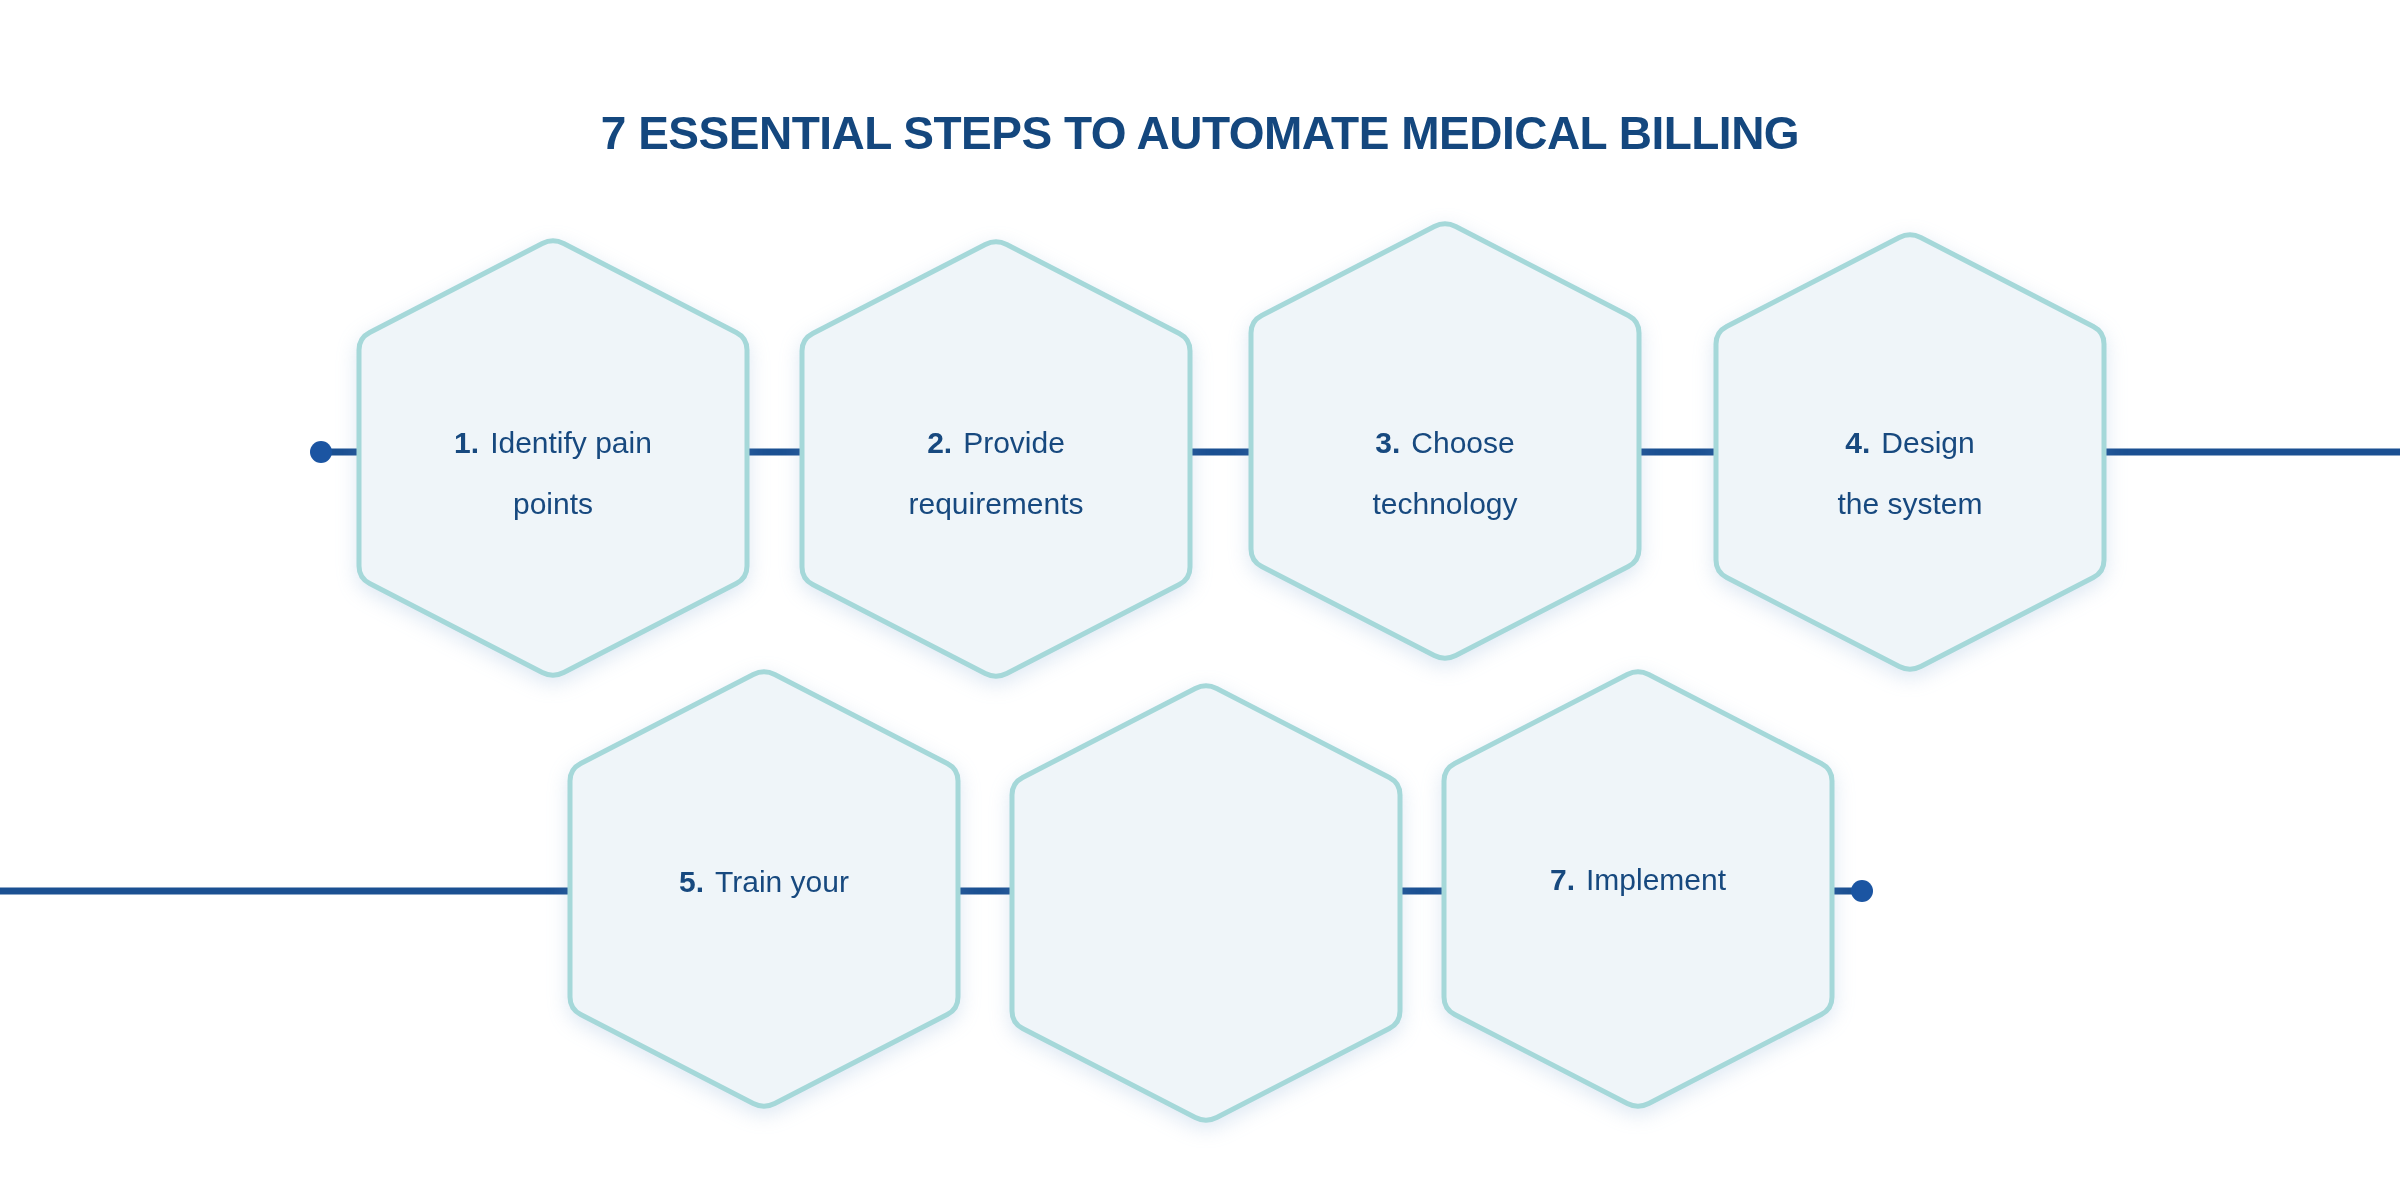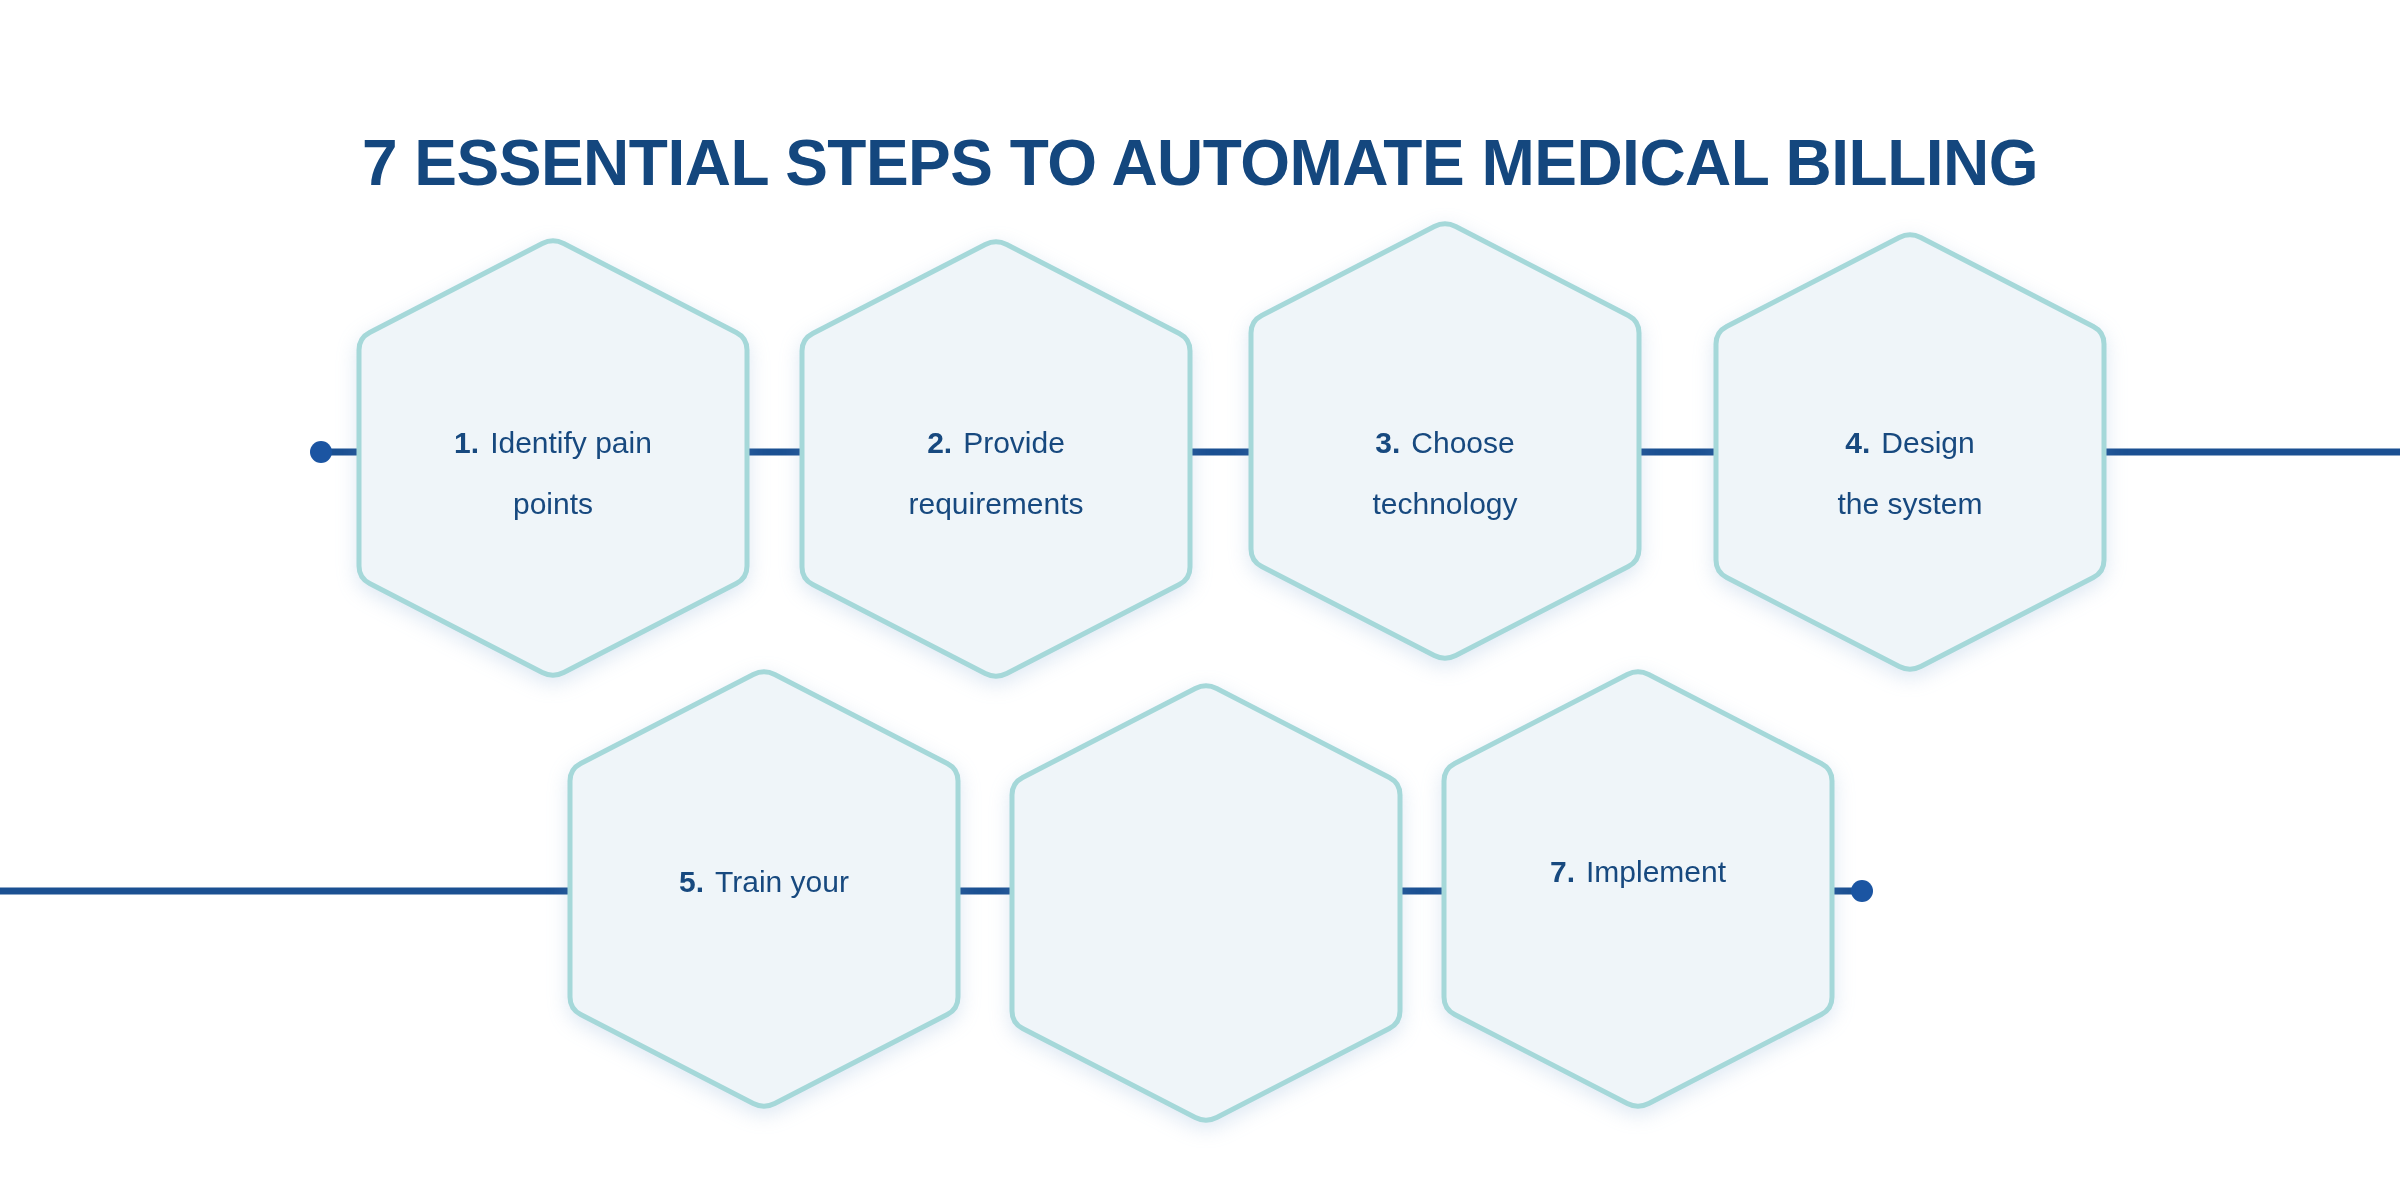--- a/index.html
+++ b/index.html
@@ -17,25 +17,24 @@
     position: relative;
     background: var(--background);
     overflow: hidden;
     font-family: "Liberation Sans", sans-serif;
   }
   .title {
     position: absolute;
     left: 0; right: 0;
     top: 106px;
     text-align: center;
-    font-size: 64px;
+    font-size: 46px;
     font-weight: 700;
     letter-spacing: -0.5px;
     color: var(--title-color);
-    margin-top: 20px;
   }
   svg.lines {
     position: absolute;
     left: 0; top: 0;
     width: 2400px; height: 1200px;
   }
   svg.lines line { stroke: var(--line); stroke-width: 7; }
   svg.lines circle { fill: var(--dot); }
   .hex {
     position: absolute;
@@ -132,16 +131,16 @@
 <div class="hex" style="left:1008px; top:679px;">
   <svg class="shape" viewBox="0 0 396 448">
     <path d="M 187.3 9.5 Q 198 4 208.7 9.5 L 381.3 98.5 Q 392 104 392 116 L 392 332 Q 392 344 381.3 349.5 L 208.7 438.5 Q 198 444 187.3 438.5 L 14.7 349.5 Q 4 344 4 332 L 4 116 Q 4 104 14.7 98.5 Z"></path>
   </svg>
 </div>
 
 <div class="hex" style="left:1440px; top:665px;">
   <svg class="shape" viewBox="0 0 396 448">
     <path d="M 187.3 9.5 Q 198 4 208.7 9.5 L 381.3 98.5 Q 392 104 392 116 L 392 332 Q 392 344 381.3 349.5 L 208.7 438.5 Q 198 444 187.3 438.5 L 14.7 349.5 Q 4 344 4 332 L 4 116 Q 4 104 14.7 98.5 Z"></path>
   </svg>
-  <div class="lbl" style="top:176px;text-align:center;">
+  <div class="lbl" style="top:184px;text-align:center;">
     <div><span class="num">7.</span><span>Implement</span></div>
   </div>
 </div>
 
 </body></html>

